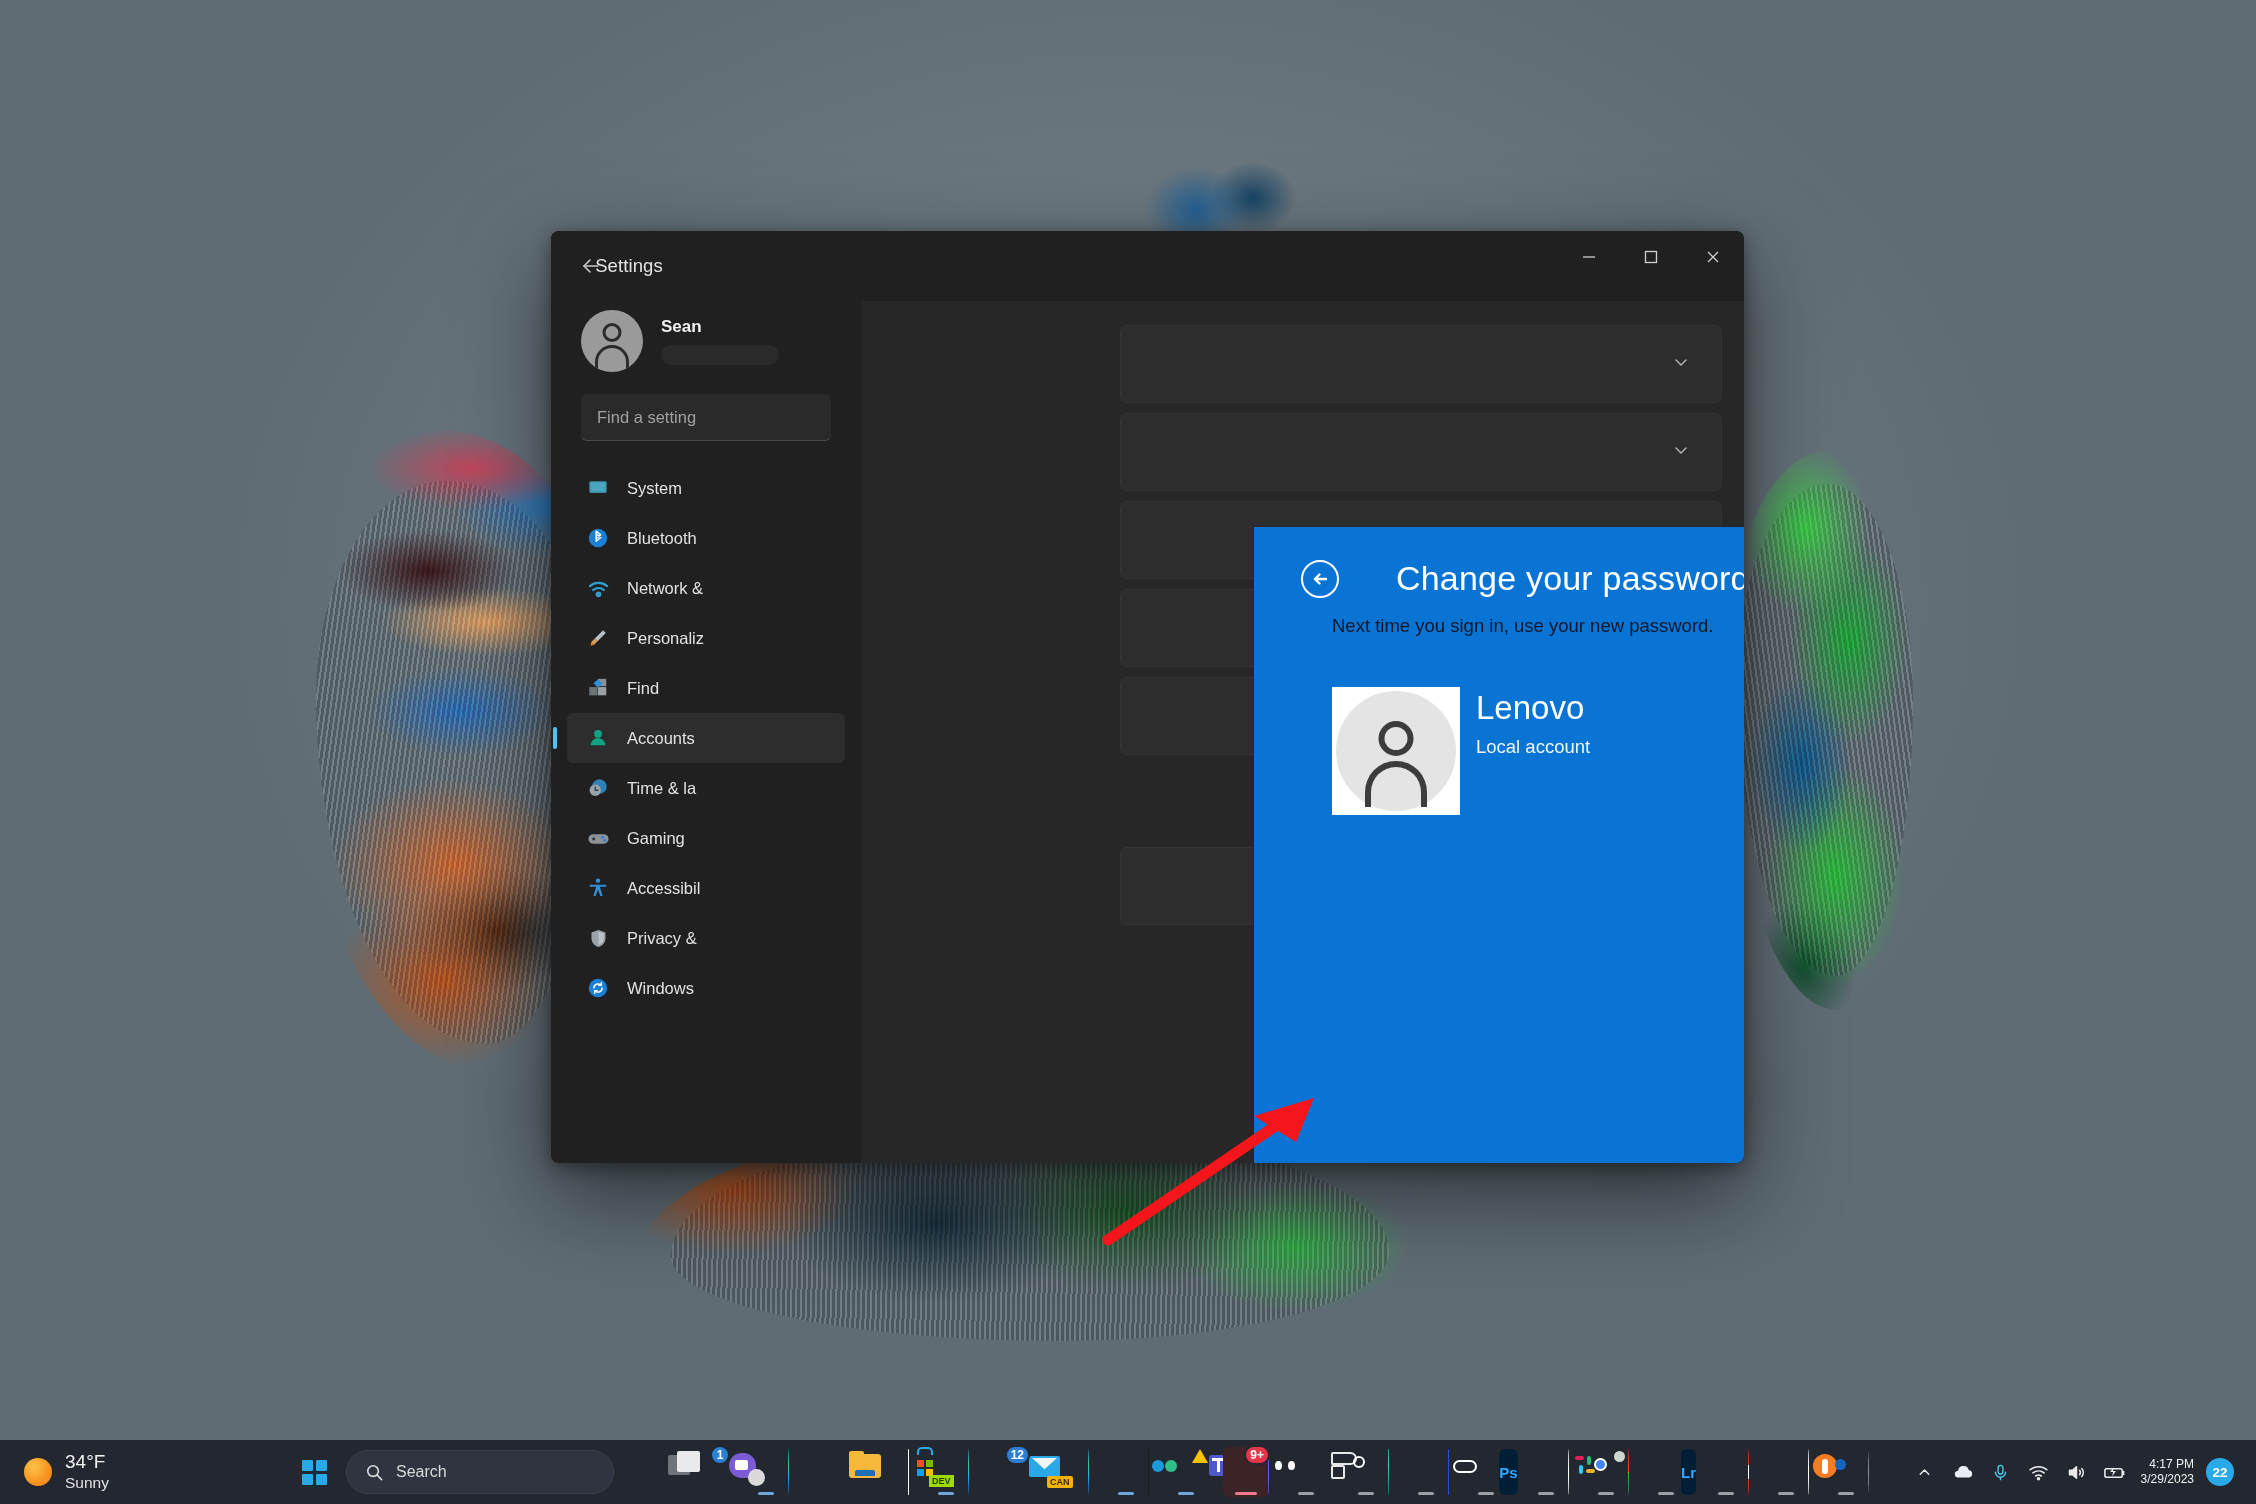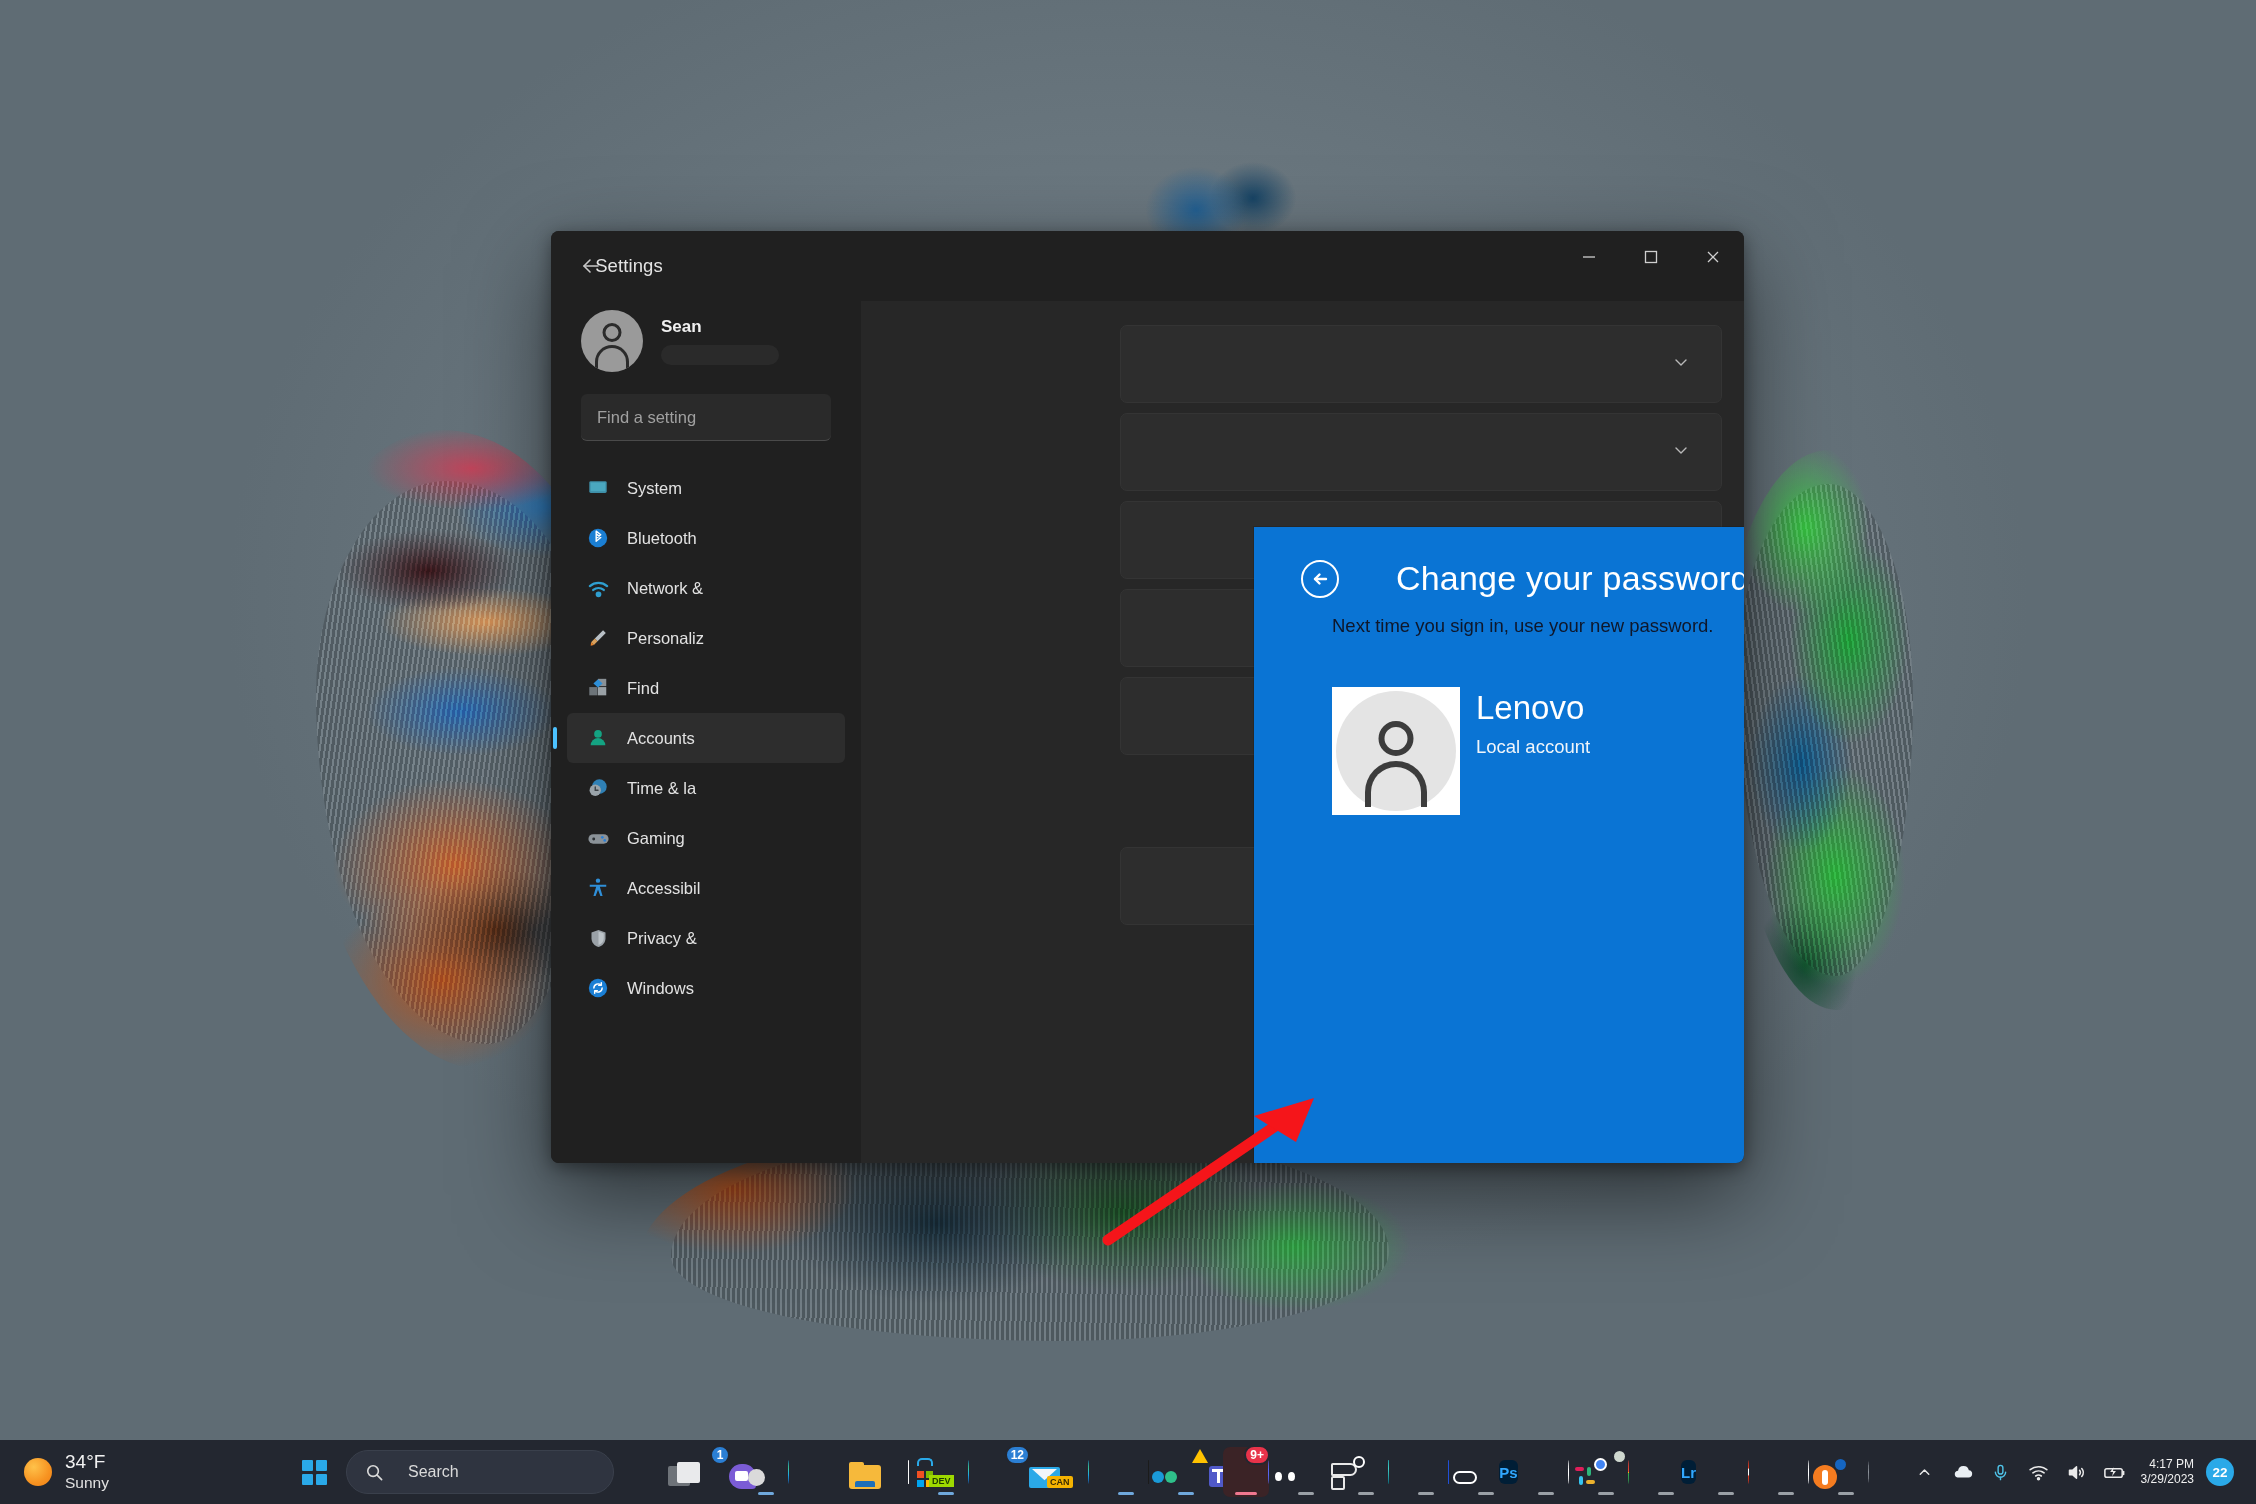--- a/index.html
+++ b/index.html
@@ -222,30 +222,30 @@
   #weather-text { display:flex; flex-direction:column; line-height:1.2; }
   #weather-temp { color:#f2f2f2; font-size:19px; }
   #weather-cond { color:#e2e2e2; font-size:15.5px; }
 
   #tb-center { display:flex; align-items:center; gap:4px; margin-left: 18px; }
   #start-btn { width:44px; height:44px; display:flex; align-items:center; justify-content:center; }
   .win-logo { width:25px; height:25px; display:grid; grid-template-columns:1fr 1fr; grid-template-rows:1fr 1fr; gap:3px; }
   .win-logo i { background:#2aa9e8; display:block; border-radius:1px; }
   #tb-search {
     width: 268px; height: 44px; border-radius: 22px; background:#2f3440;
-    display:flex; align-items:center; gap:24px; padding: 0 18px; margin-left: 6px;
+    display:flex; align-items:center; gap:12px; padding: 0 18px; margin-left: 6px;
     border: 1px solid #3a404c;
   }
   #tb-search .label { color:#dadada; font-size:16px; }
 
   .tb-app {
     position:relative; width:46px; height:50px; margin: 0 5px;
     display:flex; align-items:center; justify-content:center;
   }
-  .tb-app .glyph { width:34px; height:24px; position:relative; display:block; border-radius:6px;margin-left:45px; }
+  .tb-app .glyph { width:34px; height:46px; position:relative; display:block; border-radius:6px;margin-left:45px; }
   .tb-app .ind {
     position:absolute; bottom:2px; left:50%; transform:translateX(-50%);
     width:16px; height:3.5px; border-radius:2px; background:#9aa0a6;
   }
   .tb-app .ind.active { background:#6fa8dc; }
   .tb-app .ind.pink { background:#f0788f; width:22px; }
   .tb-app.highlight { background:#3b2326; border-radius:7px; }
   .badge {
     position:absolute; top:-2px; right:-1px; min-width:20px; height:20px; padding: 0 4px;
     border-radius:10px; background:#2b7fd4; color:#fff; font-size:12px; font-weight:700;

